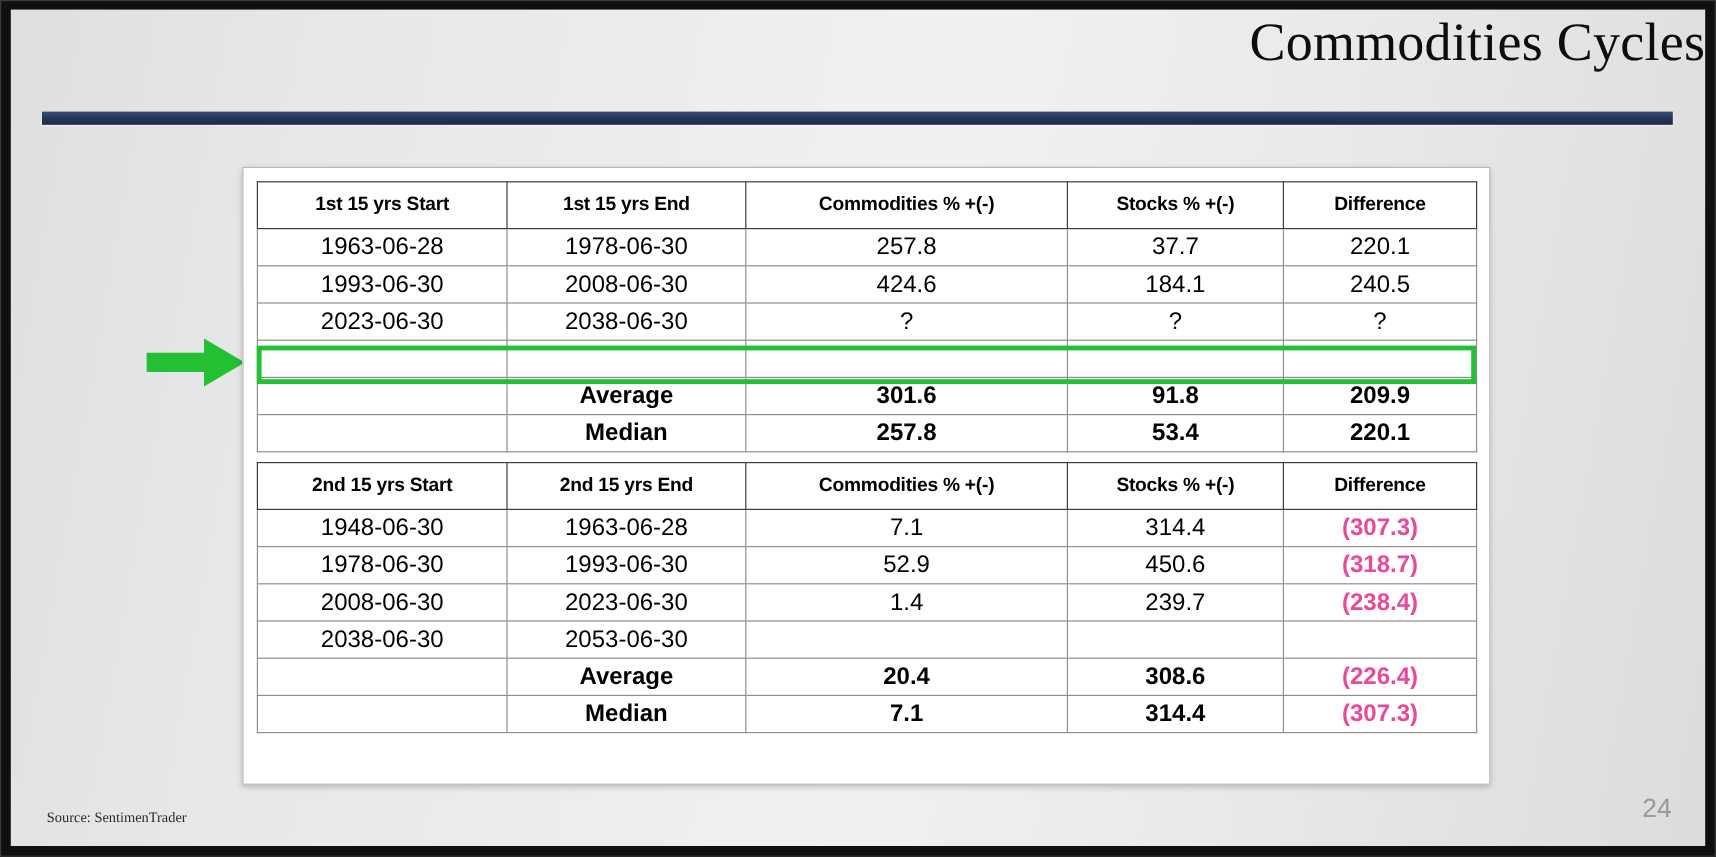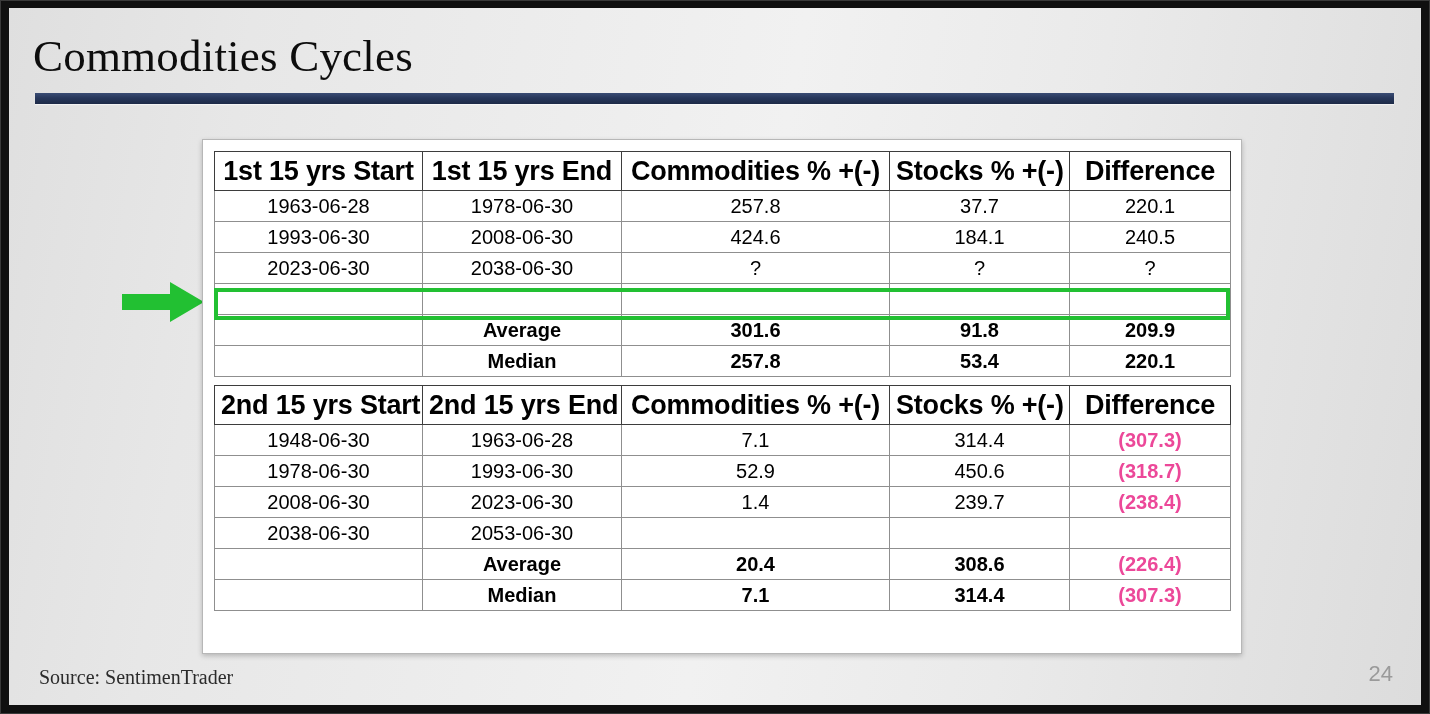--- a/index.html
+++ b/index.html
@@ -36,22 +36,22 @@
     background:
       linear-gradient(100deg,
         #dfdfdf 0%, #e7e7e7 16%, #ececec 34%,
         #f1f1f1 52%, #eaeaea 72%, #e2e2e2 88%, #dcdcdc 100%);
     overflow: hidden;
   }
 
   
   #title {
     position: absolute;
-    left: 0; right: 0; top: 25px;
-    text-align: left;
+    left: 0; right: 0; top: 4px;
+    text-align: right;
     font-family: "Liberation Serif", serif;
     font-size: 45px;
     line-height: 1.05;
     color: #0d0d0d;
     letter-spacing: 0.2px;
     padding-left: 24px;
   }
 
   #title-rule {
     position: absolute;
@@ -107,21 +107,21 @@
 
   
   col.c-start  { width: 208px; }
   col.c-end    { width: 199px; }
   col.c-comm   { width: 268px; }
   col.c-stock  { width: 180px; }
   col.c-diff   { width: 161px; }
 
   table.grid thead th {
     font-weight: bold;
-    font-size: 27px;
+    font-size: 16px;
     height: 39px;
     border: 1px solid #3d3d3d;
     letter-spacing: -0.2px;
     text-align: center;
   }
 
   td.label { font-weight: bold; margin-left: 12px; }
   td.neg   { color: #ec4899; font-weight: bold; }
   td.stat  { font-weight: bold; }
   td.blank { }
@@ -137,21 +137,21 @@
     border: 4px solid #22c032;
     pointer-events: none;
   }
 
   
   #source {
     position: absolute;
     left: 30px;
     bottom: 16px;
     font-family: "Liberation Serif", serif;
-    font-size: 20px;
+    font-size: 12px;
     color: #2b2b2b;
   }
   #page-number {
     position: absolute;
     right: 28px;
     bottom: 18px;
     font-family: "Liberation Sans", sans-serif;
     font-size: 22px;
     color: #9a9a9a;
   }

